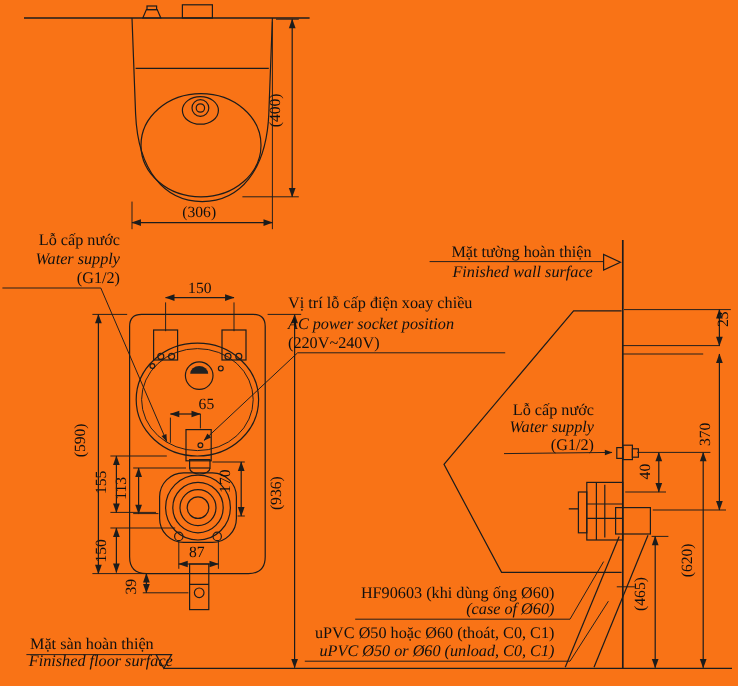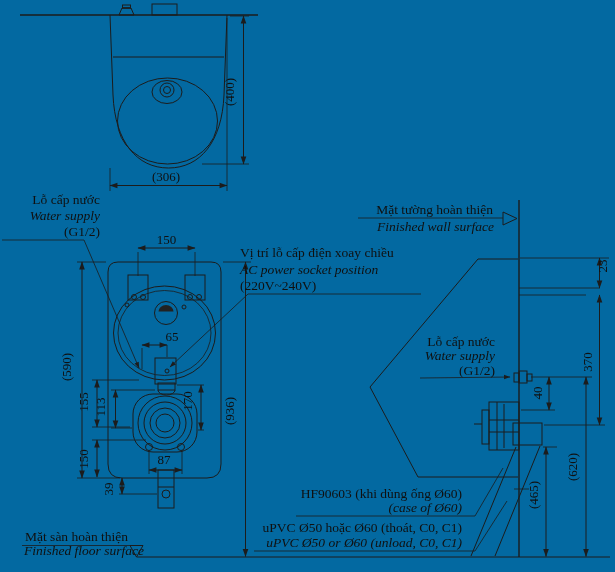--- a/index.html
+++ b/index.html
@@ -1,16 +1,16 @@
 <!DOCTYPE html>
 <html><head>
 <meta charset="utf-8">
 <style>
   html,body{margin:0;padding:0;background:#ffffff;}
-  .stage{width:615px;height:572px;position:relative;background:#0369a1;overflow:hidden;}
+  .stage{width:615px;height:572px;position:relative;background:#f97316;overflow:hidden;}
   .ln{fill:none;stroke:#1c1c1c;stroke-width:1;}
   .thin{stroke-width:0.8;}
   .thick{stroke-width:1.4;}
   .t{font-family:"Liberation Serif",serif;font-size:13.5px;fill:#101010;stroke:none;}
   .ti{font-style:italic;}
   .td{font-size:13px;}
   text{white-space:pre;}
 </style>
 </head>
 <body>

